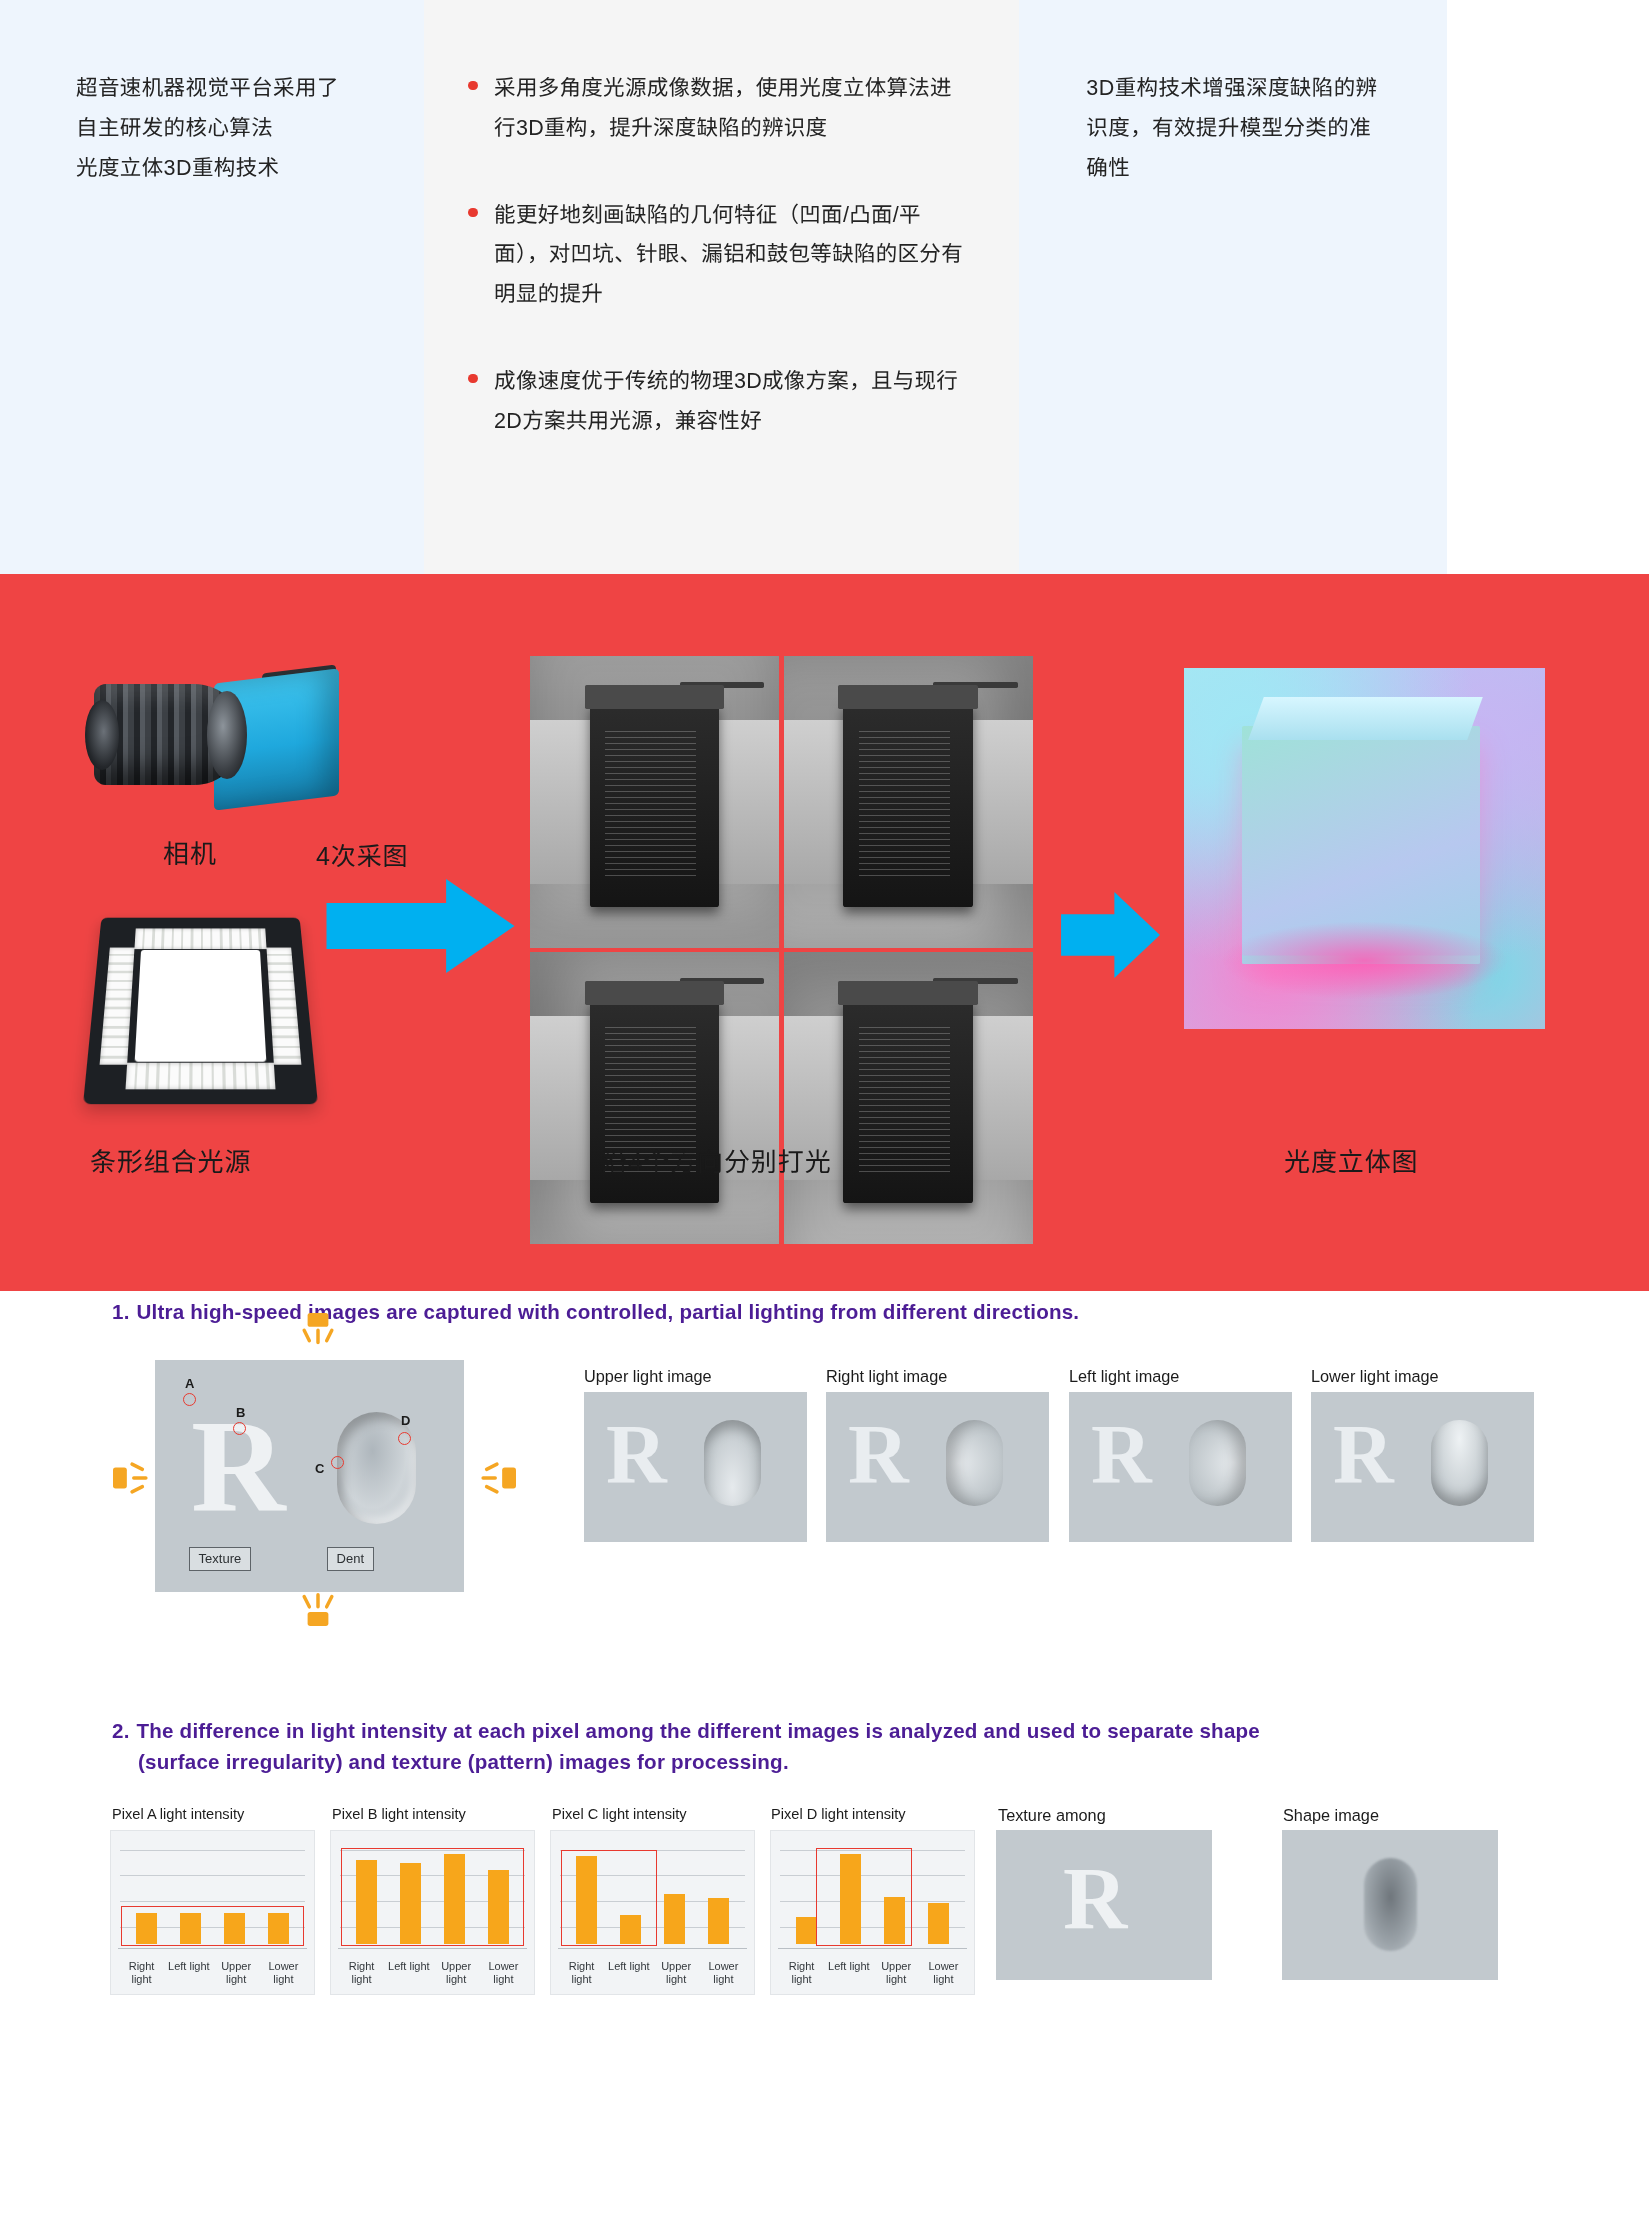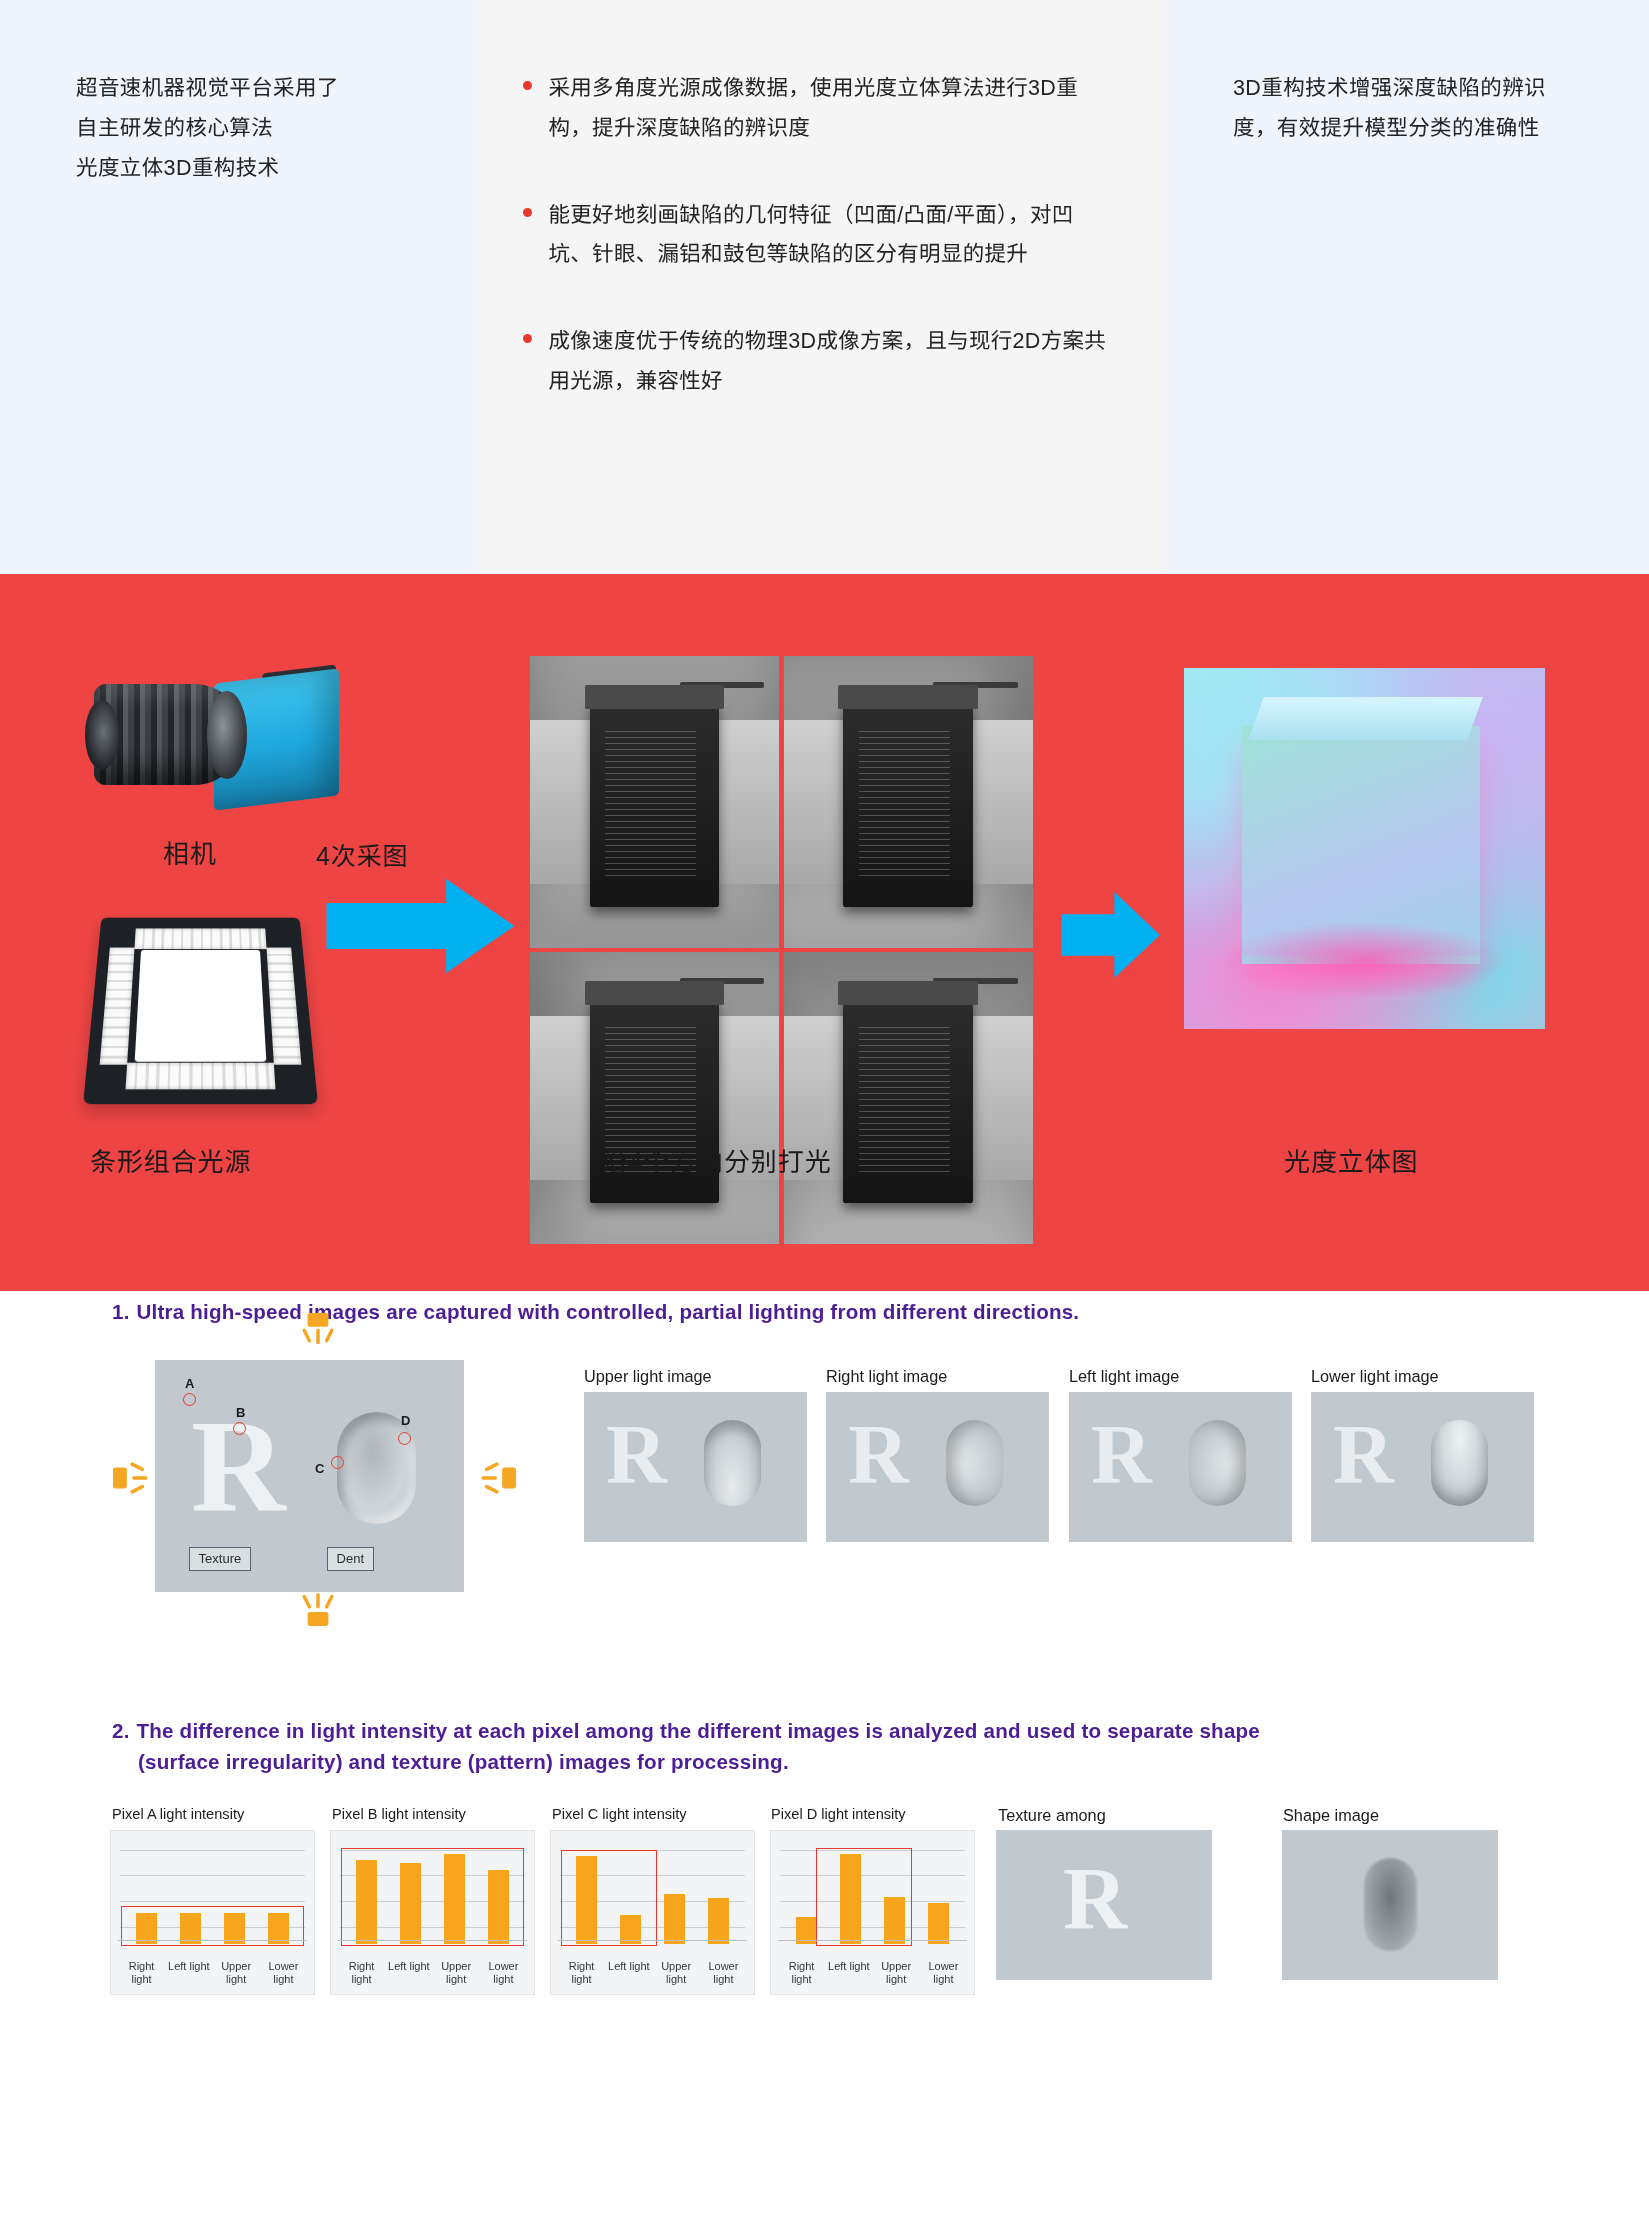--- a/index.html
+++ b/index.html
@@ -8,21 +8,21 @@
     background:#ffffff;
     font-family:"Liberation Sans","DejaVu Sans",sans-serif;
     color:#222;
     -webkit-font-smoothing:antialiased;
   }
   .page{width:1649px;position:relative;}
 
   
   .banner{
     display:flex;
-    width:1649px;
+    width:1447px;
     height:574px;
     box-sizing:border-box;
   }
   .bcol{box-sizing:border-box;height:100%;}
   .bcol-1{width:478px;background:#eef5fd;padding:69px 52px 0 76px;}
   .bcol-2{width:688px;background:#f5f5f5;padding:69px 52px 0 43px;}
   .bcol-3{width:483px;background:#eef5fd;padding:69px 60px 0 67px;}
 
   .lead{
     font-size:21.5px;
@@ -308,21 +308,21 @@
   .gridline{position:absolute;left:0;right:0;height:0.9px;background:#c9ced3;}
   .bars{
     position:absolute;left:5.2px;right:5.2px;bottom:0;top:0;
     display:flex;align-items:flex-end;justify-content:space-around;
   }
   .bars .b{width:20.6px;background:#f7a61b;}
   .redbox{position:absolute;border:1.7px solid #e8392f;}
   .xlabels{
     position:absolute;left:6.9px;right:6.9px;bottom:6.9px;
     display:flex;justify-content:space-around;
-    border-top:0.9px solid #b9bfc5;padding-top:19px;
+    border-top:0.9px solid #b9bfc5;padding-top:11px;
   }
   .xlabels span{
     font-size:11px;color:#33383c;text-align:center;width:45px;line-height:1.25;
   }
 
   
   .outtile{
     position:absolute;width:216px;height:150px;background:#c2c9ce;
   }
   .outtile .R{

